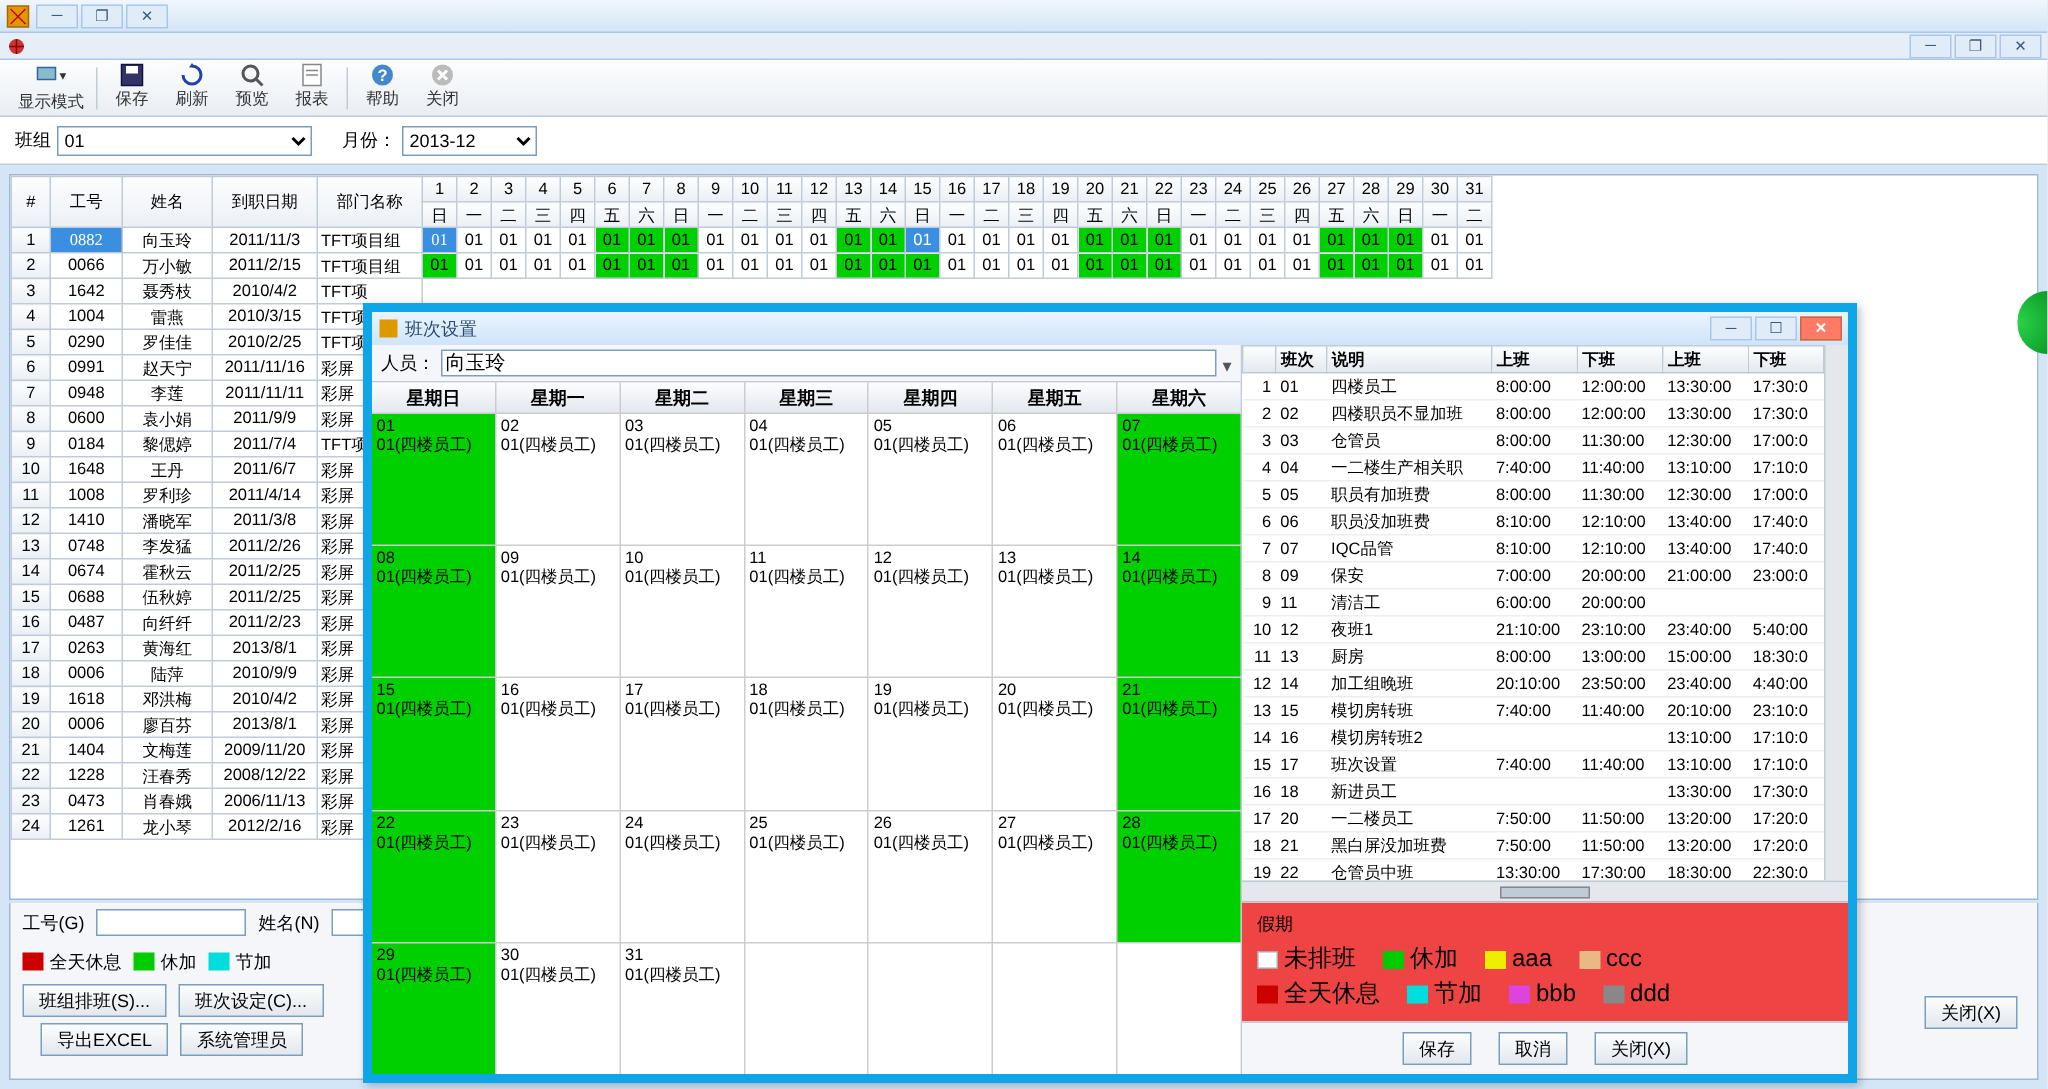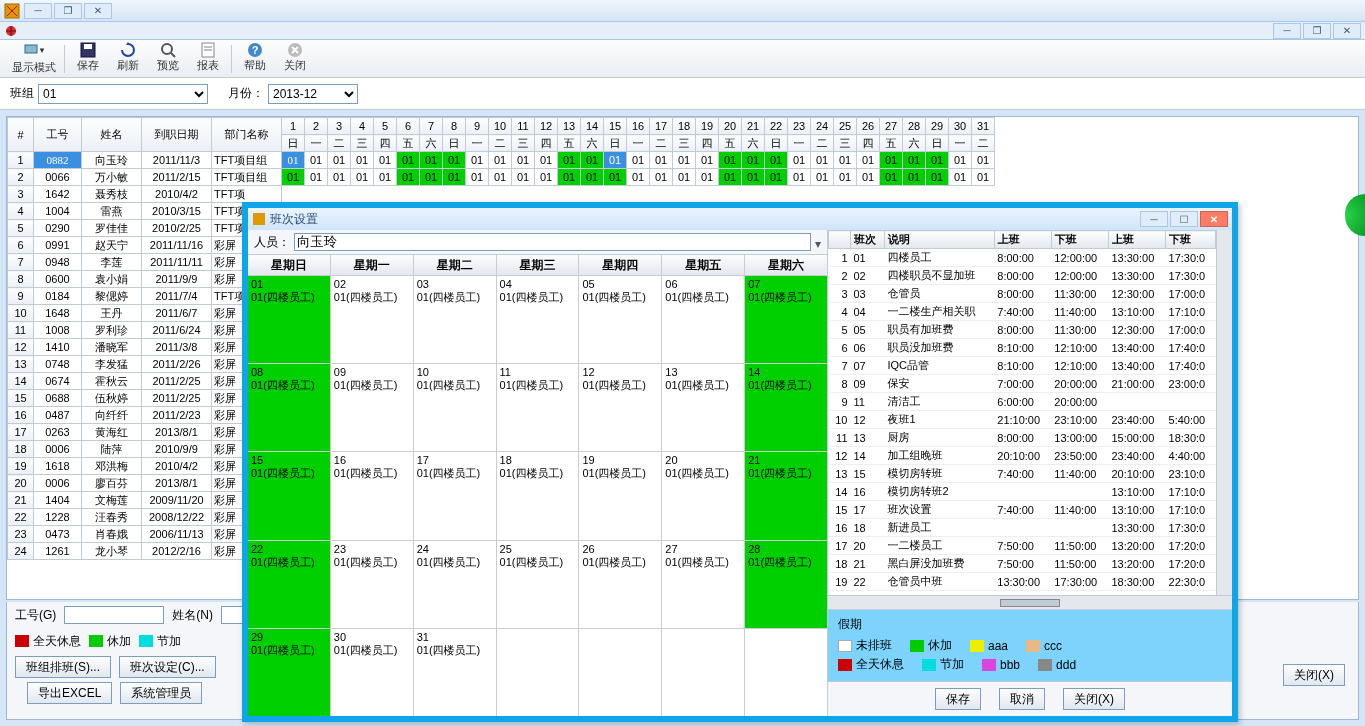--- a/index.html
+++ b/index.html
@@ -68,23 +68,23 @@
 .calcell .dn { font-weight: normal; }
 
 .dlgright { flex: 1; display: flex; flex-direction: column; background: #fff; }
 .shiftlist { flex: 1; overflow: hidden; position: relative; }
 .shifttbl { width: 100%; border-collapse: collapse; }
 .shifttbl th, .shifttbl td { border: 0; border-bottom: 1px solid #eee; padding: 1px 3px; font-size: 11px; text-align: left; height: 17px; white-space: nowrap; overflow: hidden; }
 .shifttbl th { background: linear-gradient(#fdfdfd, #e2e8ef); border: 1px solid #c0cbd8; position: sticky; top: 0; }
 .shifttbl td.r { text-align: right; width: 20px; }
 .scrollb { width: 16px; background: #e4e8ed; border-left: 1px solid #c0cbd8; }
 
-.dlglegend { border-top: 1px solid #c0cbd8; padding: 6px 10px; background: #7dd3fc; }
+.dlglegend { border-top: 1px solid #c0cbd8; padding: 6px 10px; background: #ef4444; }
 .dlglegend .row { display: flex; gap: 18px; margin: 2px 0; }
-.dlglegend .item { display: flex; align-items: center; gap: 4px; font-size: 12px; }
+.dlglegend .item { display: flex; align-items: center; gap: 4px; font-size: 16px; }
 .dlglegend .sq { width: 14px; height: 12px; display: inline-block; }
 .dlgbtns { display: flex; justify-content: center; gap: 18px; padding: 6px; background: #f4f6f9; border-top: 1px solid #c0cbd8; }
 
 
 .mainclose { position: absolute; right: 20px; bottom: 40px; }
 
 
 .greenball { position: absolute; right: 0; top: 194px; width: 20px; height: 42px; background: radial-gradient(circle at left, #2bd44a, #0a9c28); border-top-left-radius: 21px; border-bottom-left-radius: 21px; }
 
 svg { display: block; }
@@ -384,21 +384,21 @@
           <td class="rowhead">10</td>
           <td>1648</td>
           <td>王丹</td>
           <td>2011/6/7</td>
           <td style="text-align:left">彩屏</td>
         </tr>
         <tr>
           <td class="rowhead">11</td>
           <td>1008</td>
           <td>罗利珍</td>
-          <td>2011/6/24</td>
+          <td>2011/4/14</td>
           <td style="text-align:left">彩屏</td>
         </tr>
         <tr>
           <td class="rowhead">12</td>
           <td>1410</td>
           <td>潘晓军</td>
           <td>2011/3/8</td>
           <td style="text-align:left">彩屏</td>
         </tr>
         <tr>

